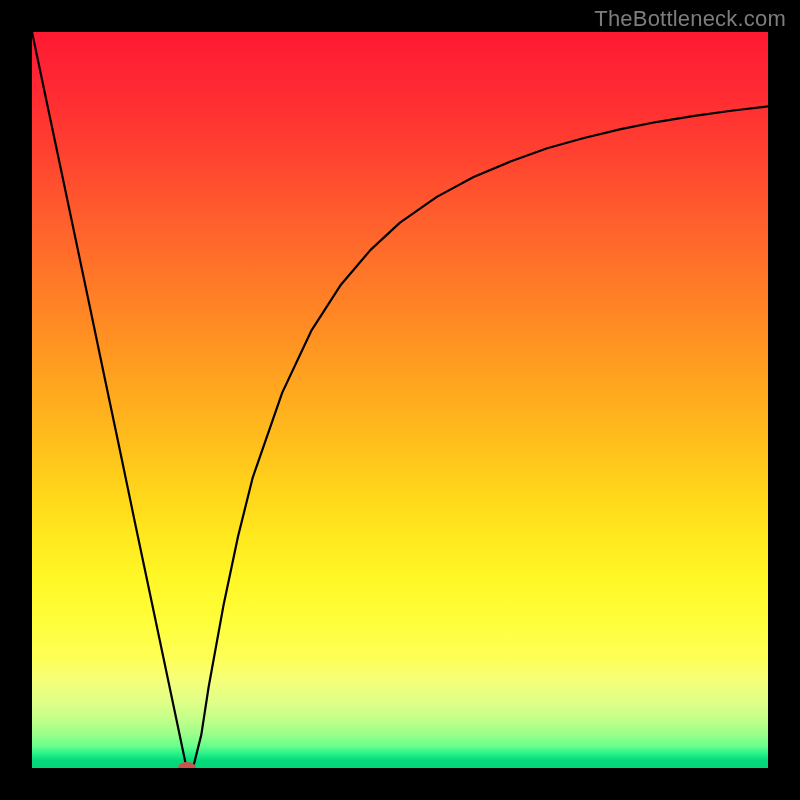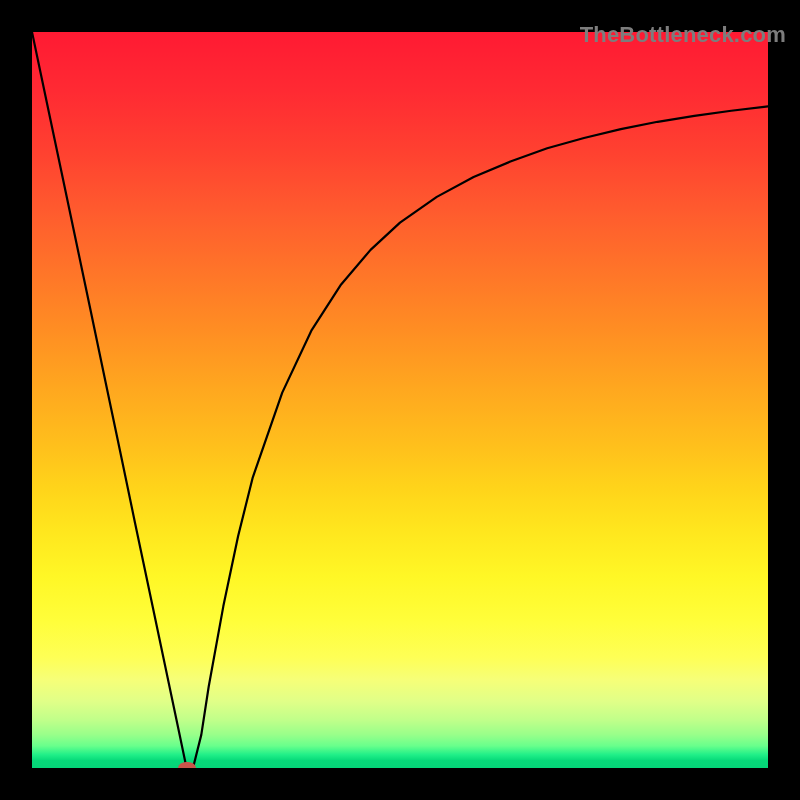--- a/index.html
+++ b/index.html
@@ -23,21 +23,21 @@
     #e0ff88 91%,
     #c0ff8a 93.5%,
     #98ff8a 95.5%,
     #68ff8c 97%,
     #20ef88 98.2%,
     #06d979 99%,
     #05d579 100%)}
   svg.curve{position:absolute;inset:0;width:100%;height:100%}
   .curve path{fill:none;stroke:#000;stroke-width:2.2;stroke-linejoin:round;stroke-linecap:round}
   .marker{position:absolute;width:18px;height:12px;border-radius:8px/6px;background:#c9544a;transform:translate(-50%,-50%)}
-  .wm{position:absolute;top:22px;right:14px;color:#7d7d7d;font-size:22px;font-weight:700;letter-spacing:.2px}
+  .wm{position:absolute;top:6px;right:14px;color:#7d7d7d;font-size:22px;font-weight:400;letter-spacing:.2px}
 </style>
 </head>
 <body>
 
 <div class="frame">
   <div class="plot">
     <div class="grad"></div>
     <svg class="curve" viewBox="0 0 736 736" preserveAspectRatio="none">
       <path id="curve-path" d="M0.00 0.00 L14.72 69.92 L29.44 139.84 L44.16 209.76 L58.88 279.68 L73.60 350.34 L88.32 420.26 L103.04 490.91 L117.76 560.83 L132.48 630.75 L147.20 700.67 L154.56 736.00 L161.92 732.32 L169.28 702.88 L176.64 655.04 L191.36 574.08 L206.08 504.16 L220.80 445.28 L250.24 360.64 L279.68 298.08 L309.12 252.45 L338.56 217.86 L368.00 190.62 L404.80 164.86 L441.60 144.99 L478.40 129.54 L515.20 116.29 L552.00 105.98 L588.80 97.15 L625.60 89.79 L662.40 83.90 L699.20 78.75 L736.00 74.34 "></path>
     </svg>

